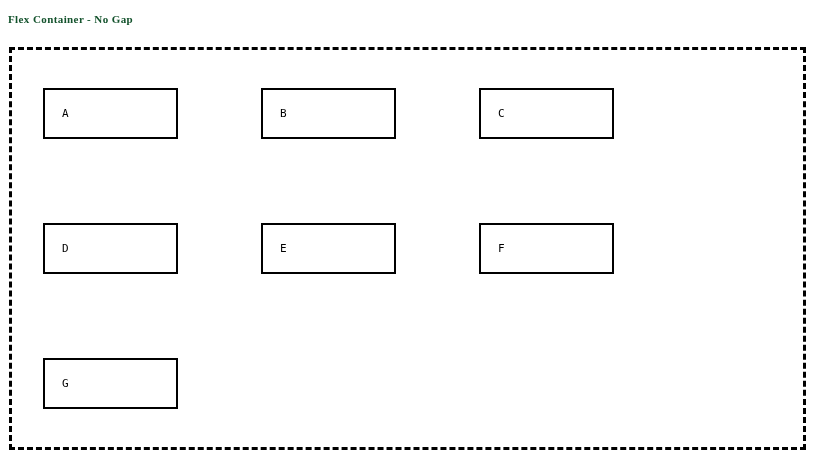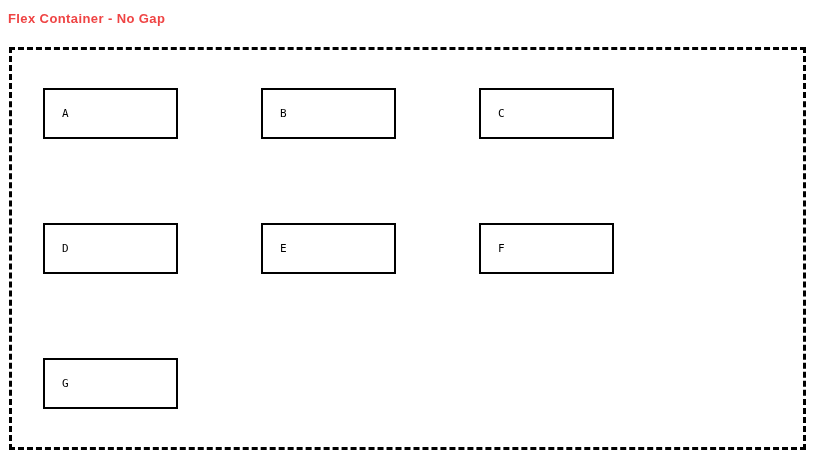--- a/index.html
+++ b/index.html
@@ -14,27 +14,27 @@
     overflow: hidden;
     font-family: "DejaVu Sans Mono", "Liberation Mono", monospace;
     color: #000000;
     position: relative;
   }
 
   #page-title {
     position: absolute;
     left: 8px;
     top: 11px;
-    font-family: Liberation Sans, sans-serif;
-    font-size: 13px;
+    font-family: Liberation Serif, serif;
+    font-size: 11px;
     font-weight: bold;
     letter-spacing: 0.4px;
     line-height: 16px;
     white-space: pre;
-    color: #ef4444;
+    color: #14532d;
   }
 
   #flex-container {
     position: absolute;
     left: 9px;
     top: 47px;
     width: 797px;
     height: 403px;
     box-sizing: border-box;
     border: 3px dashed #000000;

